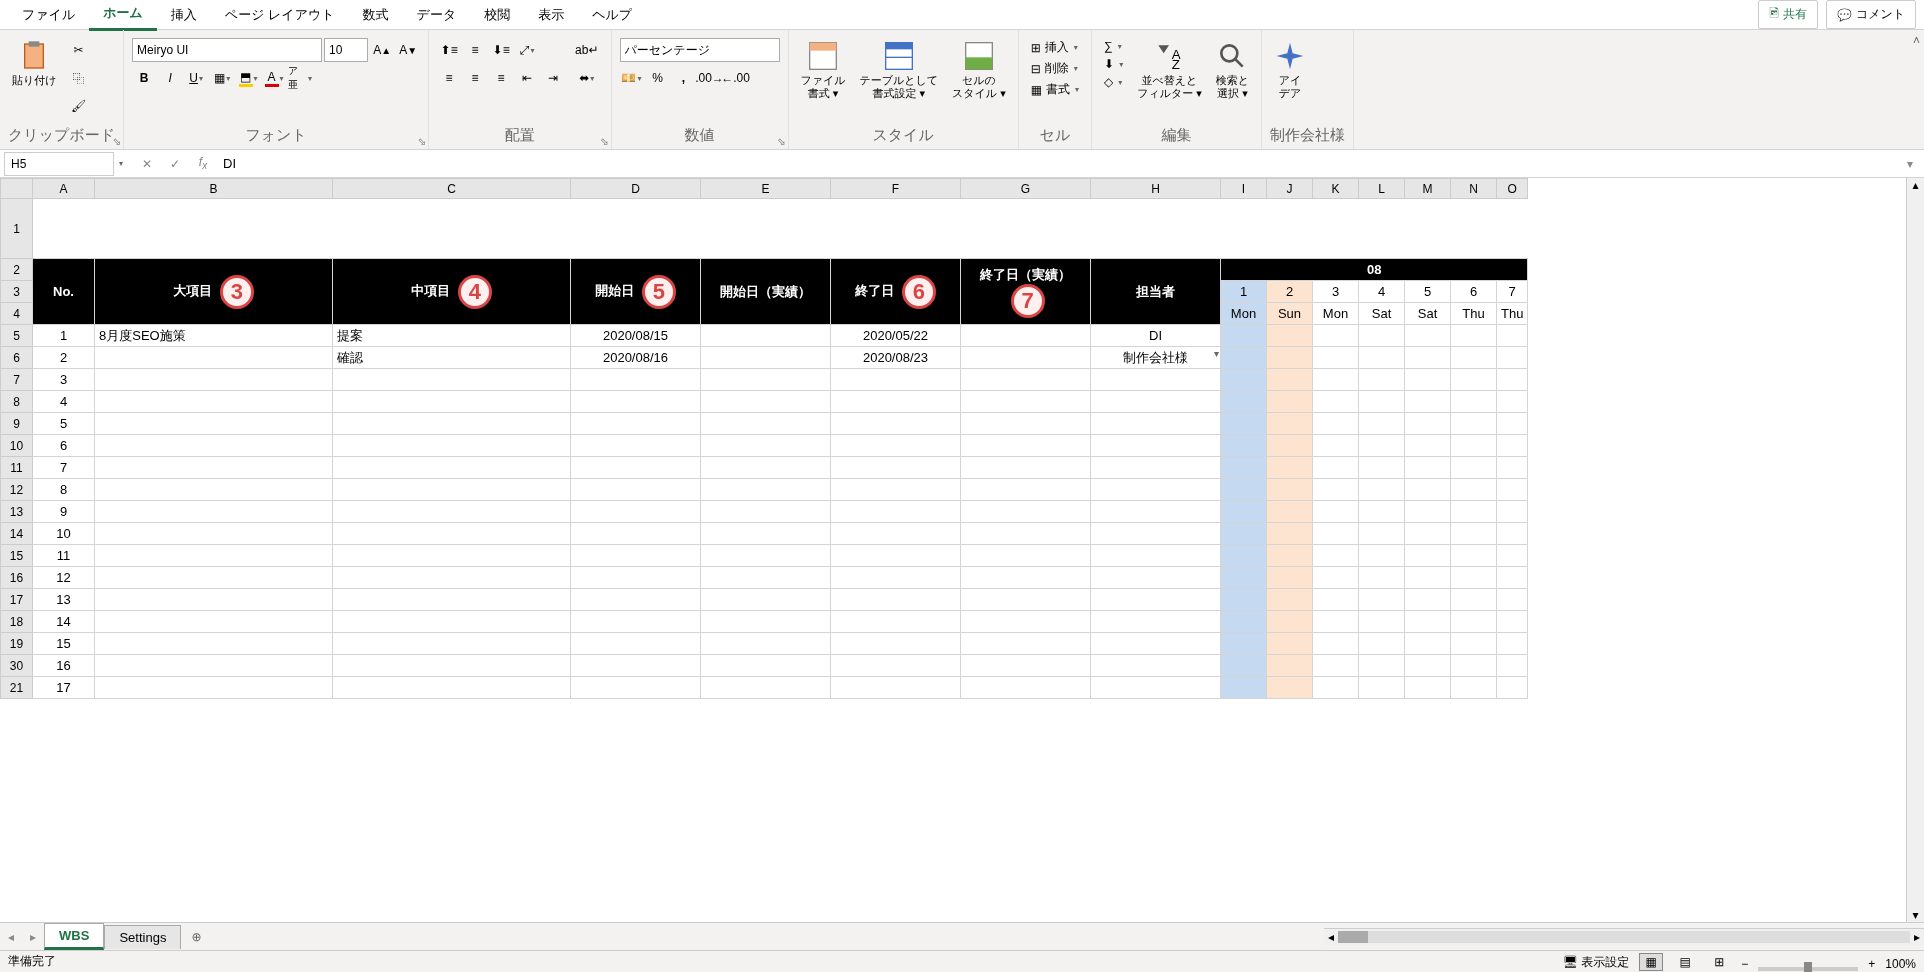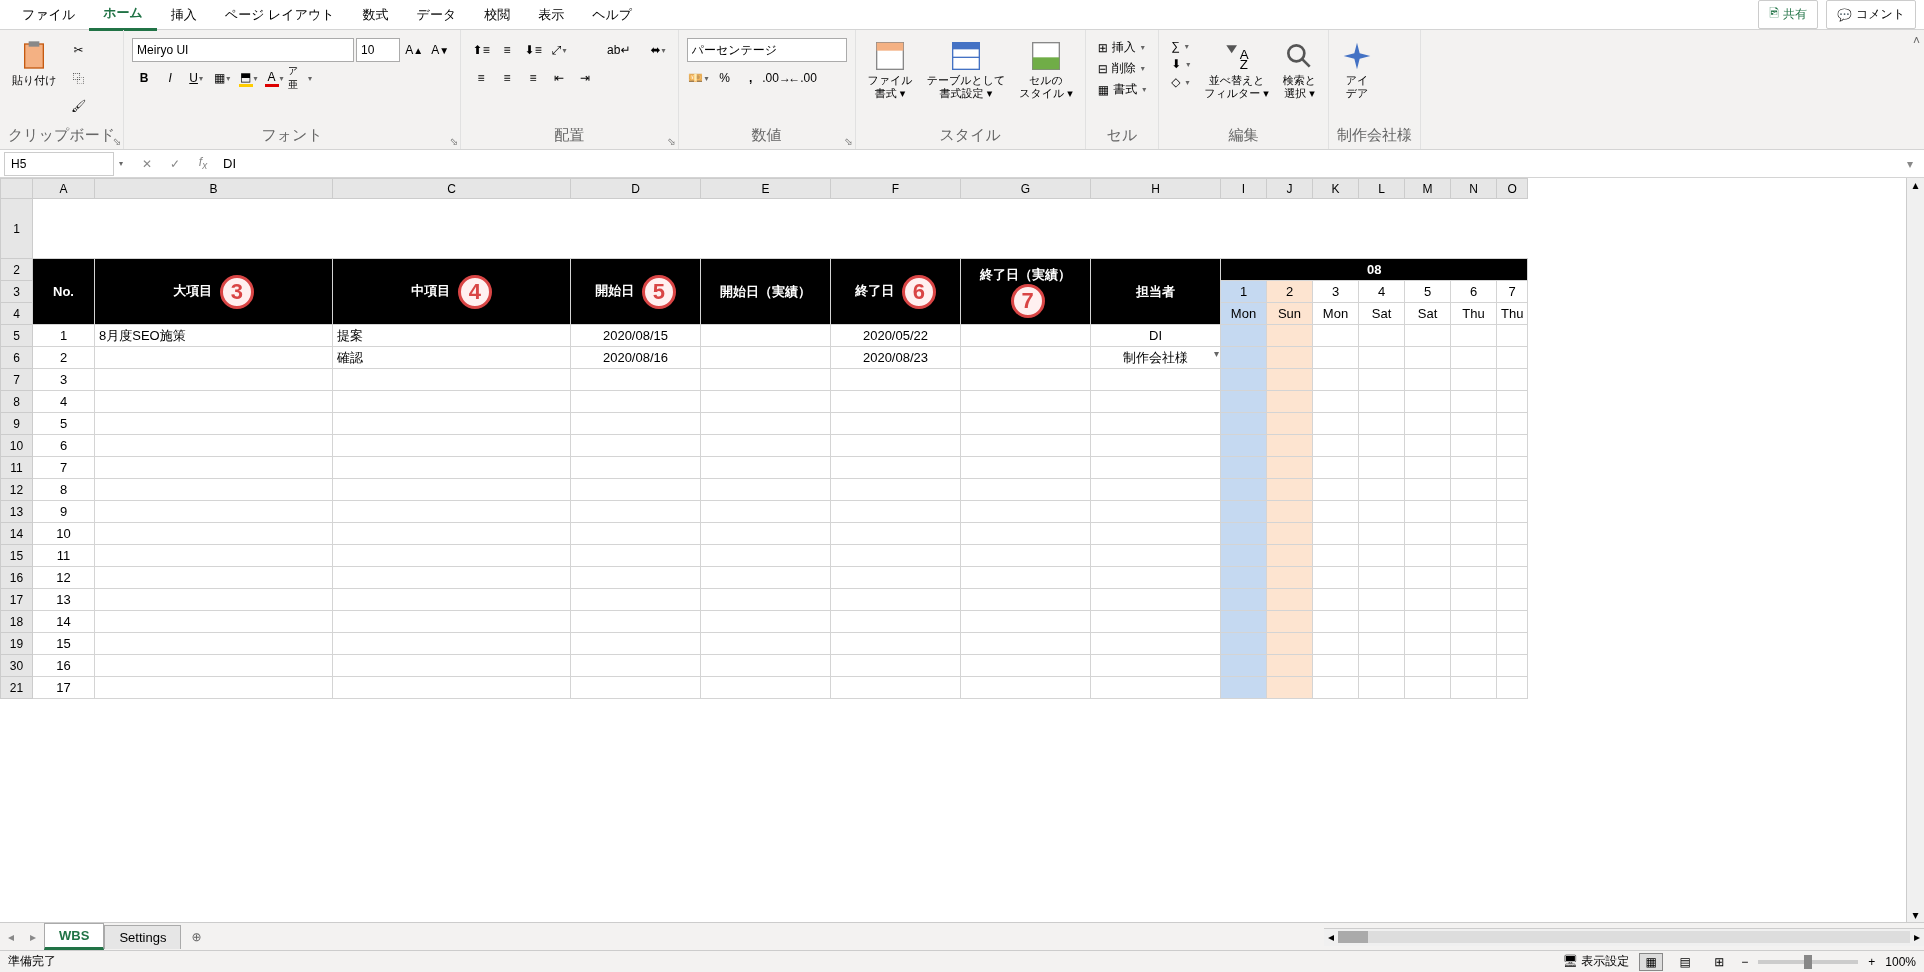--- a/index.html
+++ b/index.html
@@ -17,21 +17,21 @@
 .ribbon { display: flex; height: 120px; border-bottom: 1px solid #d4d4d4; background: #f3f2f1; }
 .ribbon-group { border-right: 1px solid #e1e1e1; padding: 4px 8px 2px 8px; display: flex; flex-direction: column; position: relative; }
 .ribbon-group-label { text-align: center; font-size: 15px; color: #666; margin-top: auto; padding: 2px 0; }
 .ribbon-content { display: flex; gap: 6px; flex: 1; align-items: flex-start; padding-top: 4px; }
 .rb-big { display: flex; flex-direction: column; align-items: center; gap: 2px; padding: 2px 4px; cursor: pointer; font-size: 11px; text-align: center; line-height: 1.2; }
 .rb-big svg, .rb-big .icon-box { width: 32px; height: 32px; }
 .collapse-arrow { position: absolute; bottom: 2px; right: 2px; font-size: 10px; color: #666; cursor: pointer; }
 
 .font-block { display: flex; flex-direction: column; gap: 4px; }
 .font-row { display: flex; gap: 2px; align-items: center; }
-.font-name-sel { width: 222px; height: 24px; border: 1px solid #ababab; background: #fff; padding: 0 4px; font-size: 12px; }
+.font-name-sel { width: 190px; height: 24px; border: 1px solid #ababab; background: #fff; padding: 0 4px; font-size: 12px; }
 .font-size-sel { width: 44px; height: 24px; border: 1px solid #ababab; background: #fff; padding: 0 4px; font-size: 12px; }
 .rb-icon-btn { width: 24px; height: 24px; display: flex; align-items: center; justify-content: center; cursor: pointer; }
 .dropdown-caret { font-size: 8px; color: #666; margin-left: 1px; }
 
 .align-block { display: flex; flex-direction: column; gap: 4px; }
 
 .num-format-sel { width: 160px; height: 24px; border: 1px solid #ababab; background: #fff; padding: 0 4px; font-size: 12px; }
 
 .cell-ops { display: flex; flex-direction: column; gap: 2px; }
 .cell-op-row { display: flex; align-items: center; gap: 4px; padding: 1px 4px; cursor: pointer; font-size: 12px; }
@@ -64,21 +64,21 @@
 
 .sheet-tabs { display: flex; align-items: center; height: 28px; border-top: 1px solid #ccc; background: #f3f2f1; }
 .sheet-nav { padding: 0 8px; color: #888; cursor: pointer; }
 .sheet-tab { padding: 4px 14px; border: 1px solid #aaa; background: #fff; cursor: pointer; font-size: 13px; border-bottom: none; }
 .sheet-tab.active { border-bottom: 3px solid #217346; color: #217346; font-weight: bold; }
 .sheet-tab.inactive { background: #e6e6e6; }
 .sheet-add { padding: 0 10px; cursor: pointer; color: #666; }
 
 
 .status-bar { display: flex; align-items: center; height: 22px; background: #f3f2f1; border-top: 1px solid #ccc; font-size: 12px; padding: 0 8px; }
-.status-right { margin-left: auto; display: flex; align-items: center; gap: 10px; }
+.status-right { margin-left: auto; display: flex; align-items: flex-end; gap: 10px; }
 .view-btn { width: 24px; height: 18px; display: flex; align-items: center; justify-content: center; border: 1px solid transparent; cursor: pointer; }
 .view-btn.active { border: 1px solid #888; background: #ddd; }
 .zoom-slider { width: 100px; height: 4px; background: #ccc; position: relative; }
 .zoom-thumb { width: 8px; height: 14px; background: #888; position: absolute; left: 46px; top: -5px; }
 .dd-handle { position: absolute; font-size: 10px; color: #666; }
 
 .underline-red { border-bottom: 3px solid #d00; display: inline-block; width: 14px; text-align:center; }
 .underline-yellow { border-bottom: 3px solid #fc0; display: inline-block; width: 14px; text-align:center; }
 </style>
 </head>
@@ -177,21 +177,21 @@
           <div class="rb-icon-btn">⤢<span class="dropdown-caret">▾</span></div>
         </div>
         <div class="font-row">
           <div class="rb-icon-btn">≡</div>
           <div class="rb-icon-btn">≡</div>
           <div class="rb-icon-btn">≡</div>
           <div class="rb-icon-btn">⇤</div>
           <div class="rb-icon-btn">⇥</div>
         </div>
       </div>
-      <div style="display:flex;flex-direction:row;gap:12px">
+      <div style="display:flex;flex-direction:column;gap:4px">
         <div class="rb-icon-btn" style="width:auto;padding:0 4px">ab↵</div>
         <div class="rb-icon-btn" style="width:auto;padding:0 4px">⬌<span class="dropdown-caret">▾</span></div>
       </div>
     </div>
     <div class="ribbon-group-label">配置</div>
     <span class="collapse-arrow">⬂</span>
   </div>
 
   <div class="ribbon-group">
     <div class="ribbon-content">

